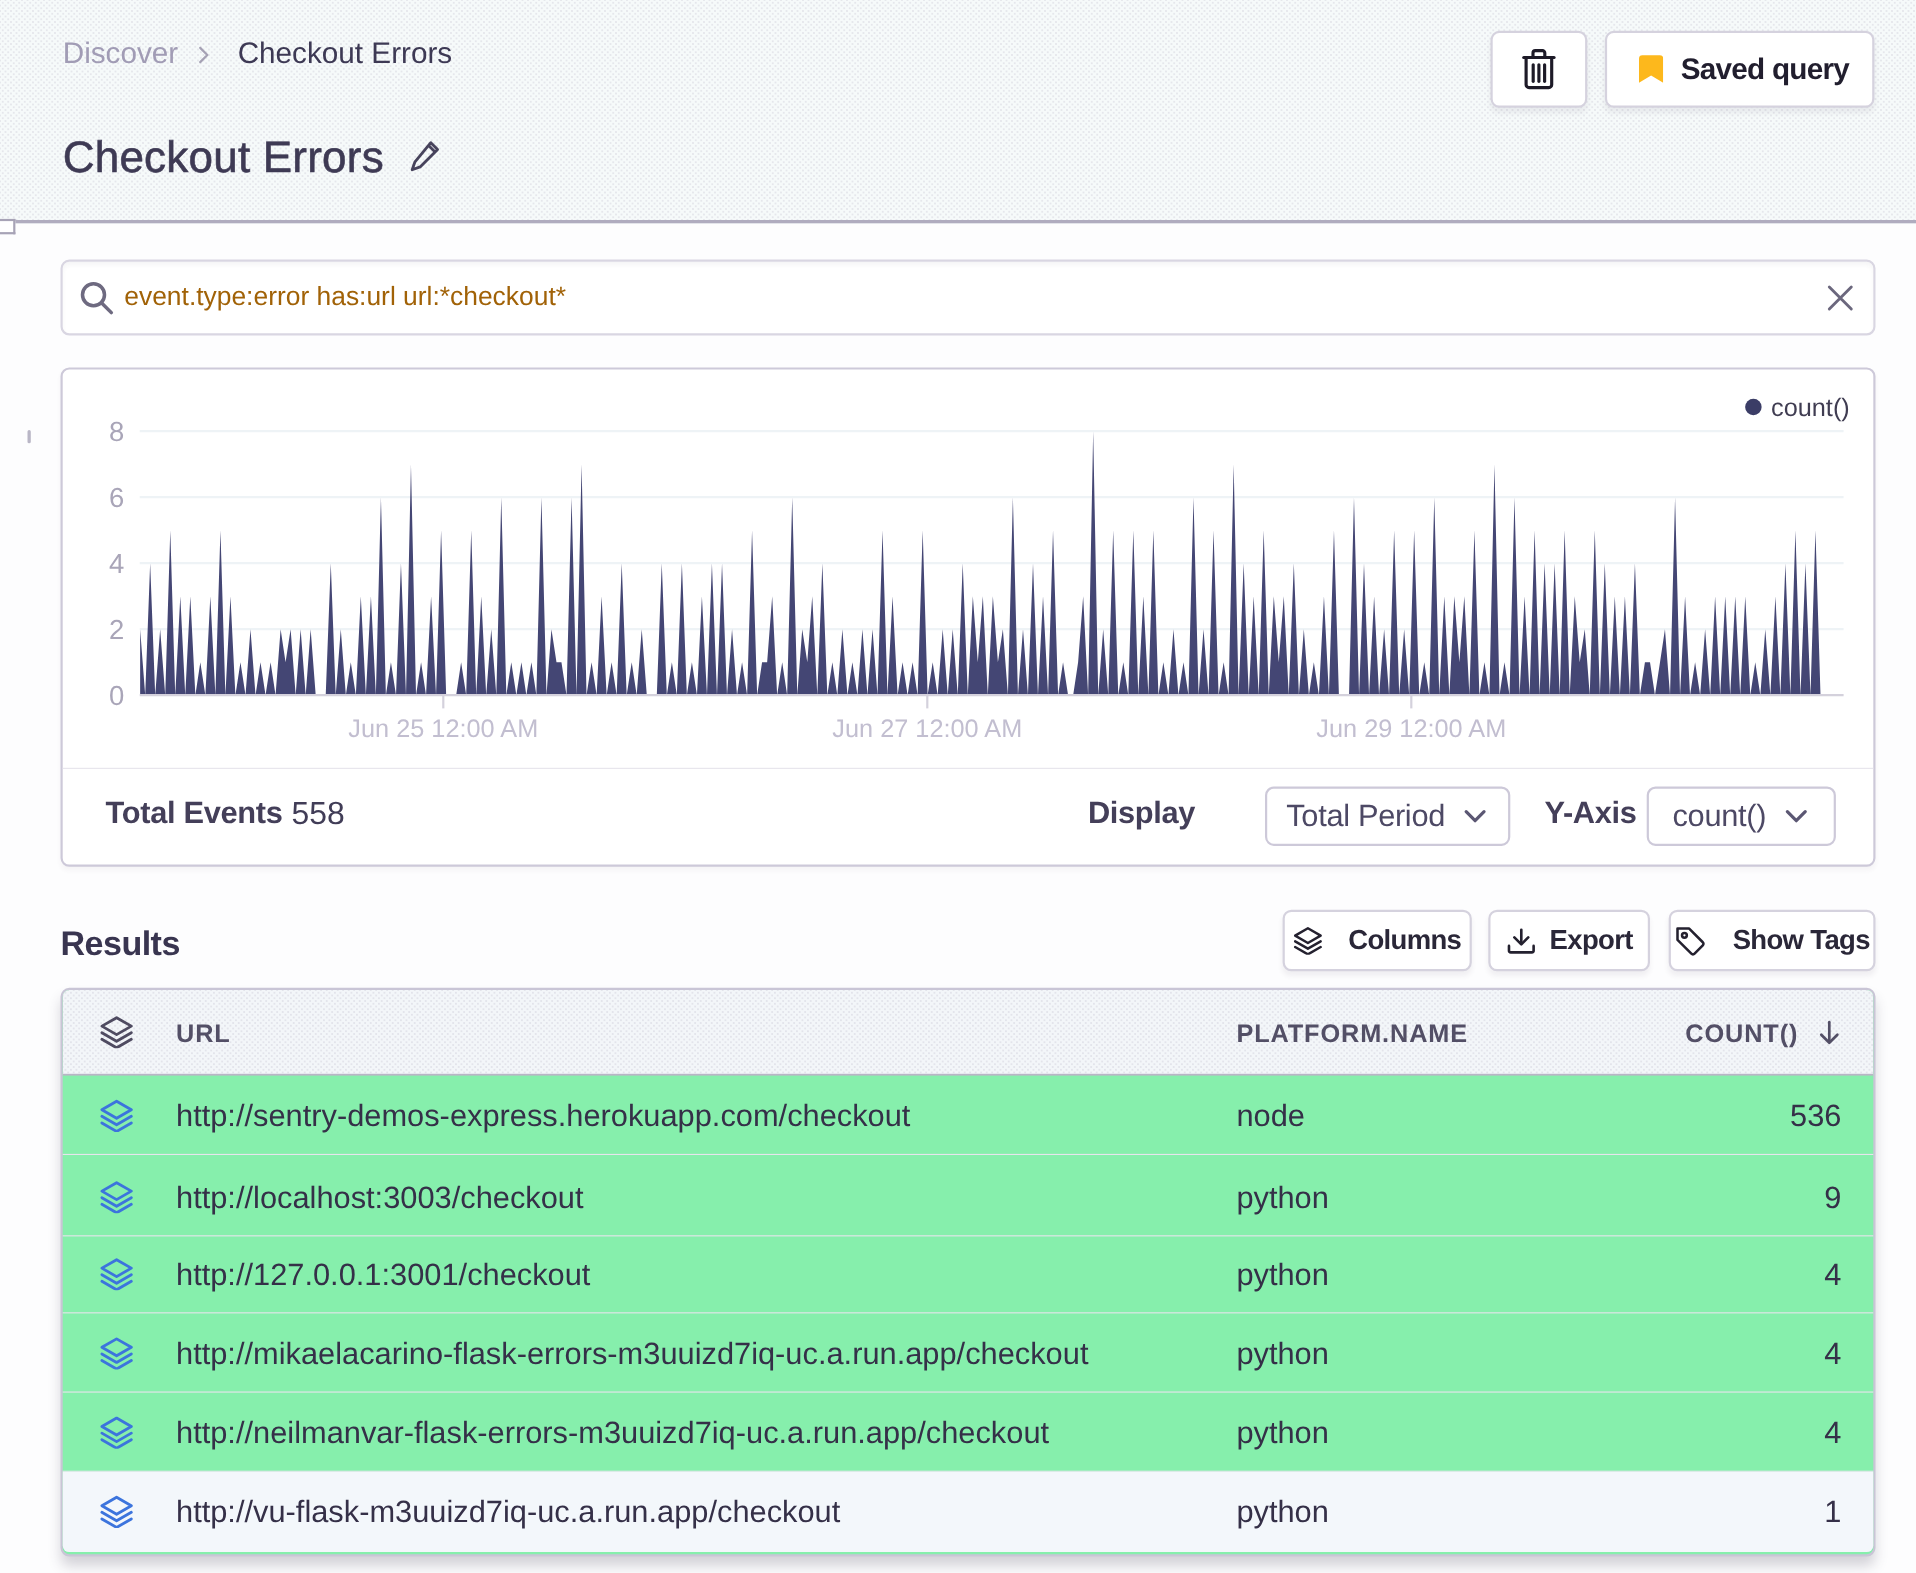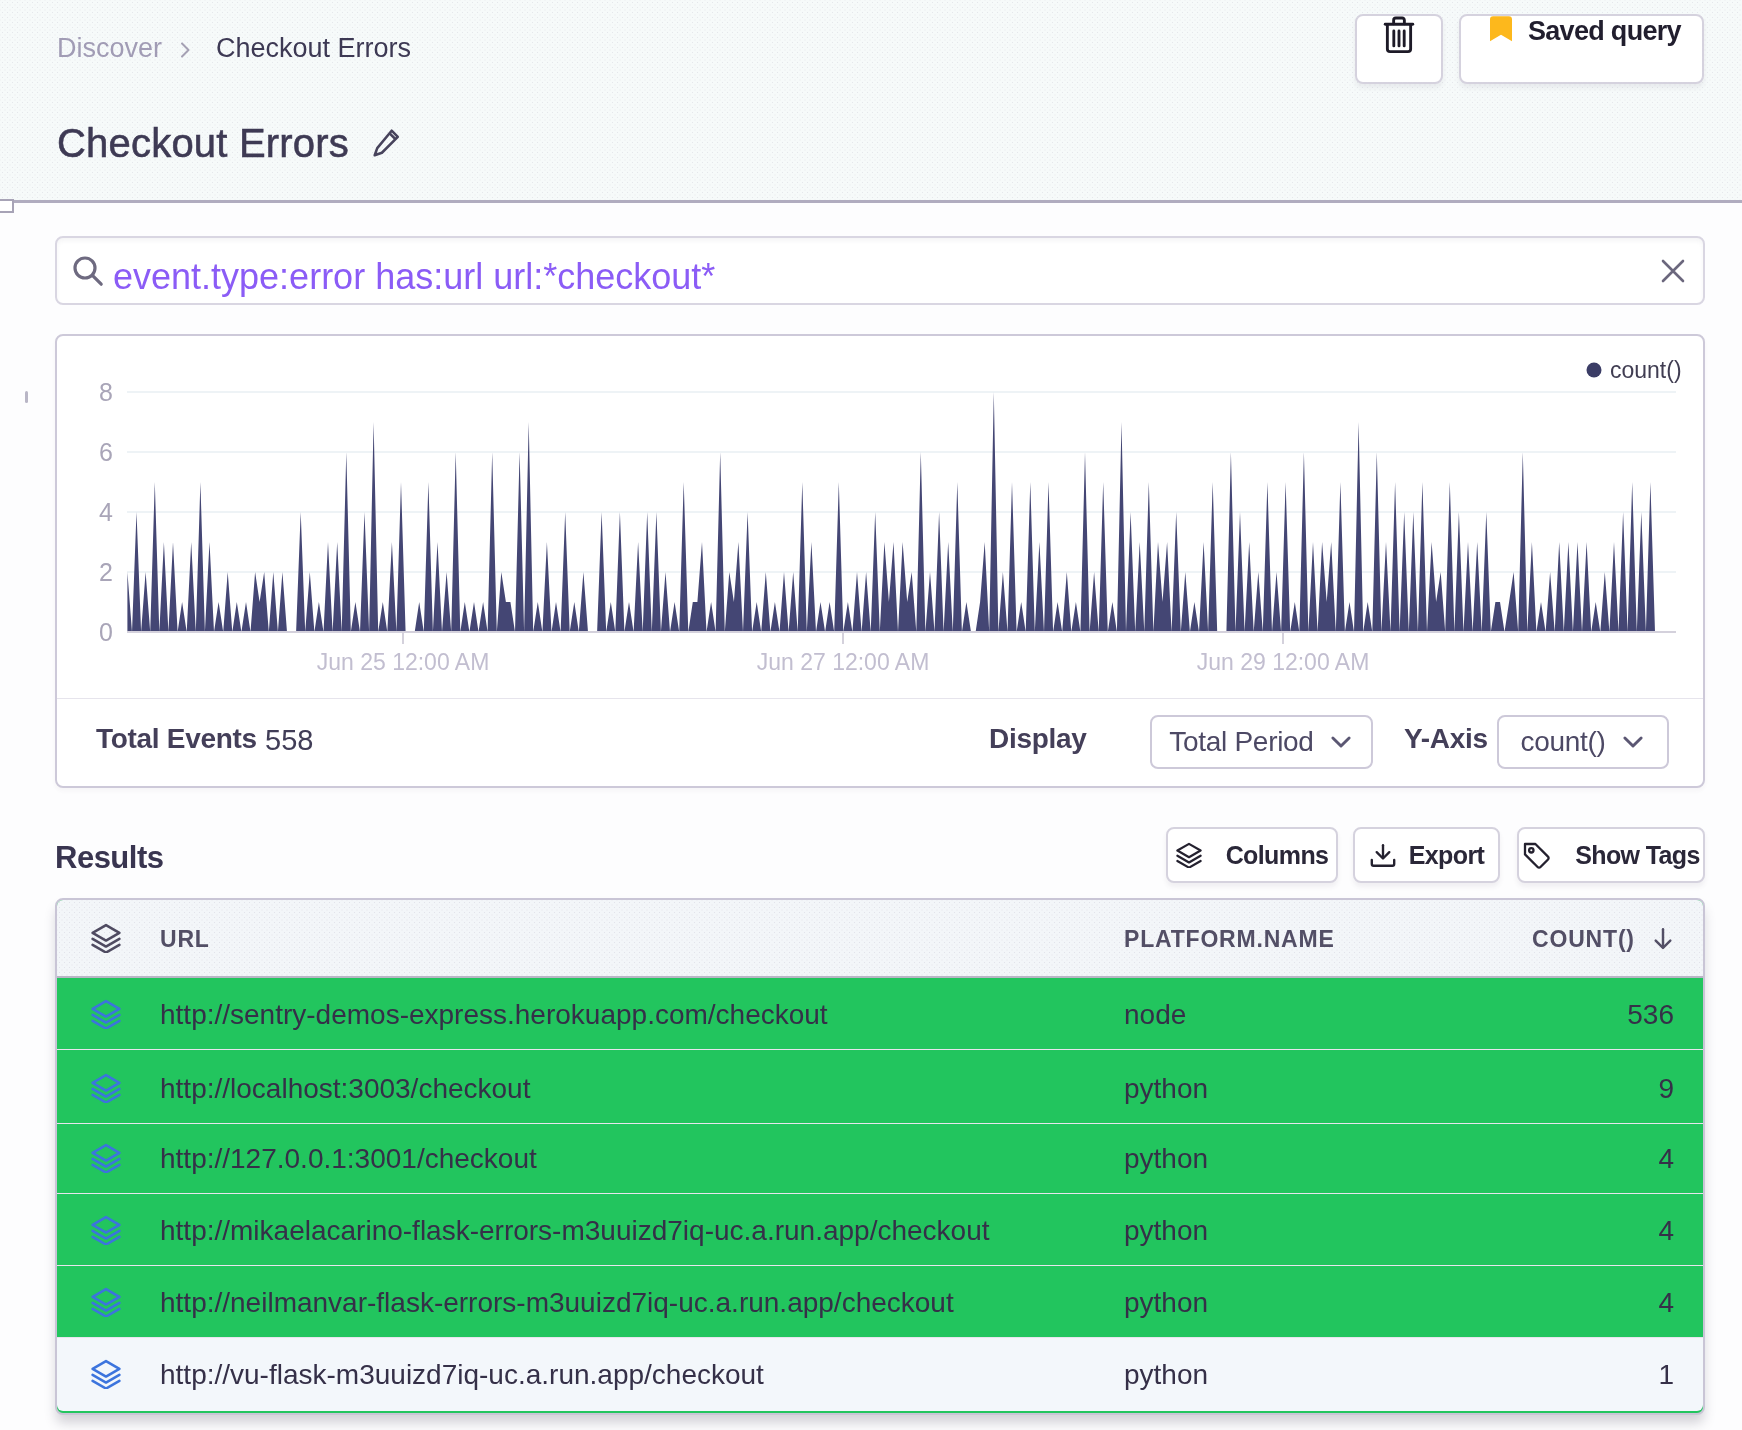--- a/index.html
+++ b/index.html
@@ -9,34 +9,34 @@
 #hdrband { left:0; top:0; width:1742px; height:203px; background:#f6fafa;
   background-image: radial-gradient(rgba(110,98,135,0.12) 0.9px, transparent 0.9px), radial-gradient(rgba(110,98,135,0.12) 0.9px, transparent 0.9px);
   background-size:5px 5px; background-position:0 0,2.5px 2.5px;
   border-bottom:3px solid #b0acbf; }
 #hdrtab { left:0; top:199px; width:14px; height:14px; background:#fff; border:2px solid #a7a3b6; border-left:none; }
 #ldash { left:25px; top:391px; width:3px; height:12px; background:#b9b6c6; border-radius:2px; }
 .crumbs { left:57px; top:33px; font-size:27px; color:#a19cb5; }
 .crumbs .sep { display:inline-block; margin:0 24px 0 16px; }
 .crumbs .cur { color:#3d3954; }
 #title { left:57px; top:121px; font-size:40px; color:#3e3a54; letter-spacing:0.2px; -webkit-text-stroke:0.55px #3e3a54; }
-.btn { background:#fff; border:2px solid #d5d2de; border-radius:8px; box-shadow:0 4px 5px rgba(64,58,84,0.07); display:flex; align-items:flex-start; justify-content:center; }
+.btn { background:#fff; border:2px solid #d5d2de; border-radius:8px; box-shadow:0 4px 5px rgba(64,58,84,0.07); display:flex; align-items:center; justify-content:center;margin-top:14px; }
 #btn-trash { left:1355px; top:14px; width:88px; height:70px; }
 #btn-saved { left:1459px; top:14px; width:245px; height:70px; justify-content:flex-start; padding-left:29px; }
 #btn-saved span { font-weight:bold; font-size:27px; color:#211e2e; margin-left:16px; letter-spacing:-0.7px; }
 #searchbox { left:55px; top:236px; width:1650px; height:69px; background:#fff; border:2px solid #d9d6e2; border-radius:8px; box-shadow:inset 0 3px 4px rgba(64,58,84,0.05); }
-#searchtext { left:113px; top:256px; font-size:36px; color:#8b5cf6; }
+#searchtext { left:113px; top:256px; font-size:24px; color:#a16207; }
 #chartpanel { left:55px; top:334px; width:1650px; height:454px; background:#fff; border:2px solid #cdc9d9; border-radius:8px; box-shadow:0 3px 4px rgba(64,58,84,0.04); }
 #chartfootline { left:0px; top:362px; width:1646px; height:1px; background:#e6e4ec; position:absolute; }
 .cf-label { position:absolute; font-size:28px; font-weight:bold; color:#443f59; top:25px; letter-spacing:-0.3px; }
 .cf-pill { position:absolute; top:16px; height:54px; background:#fff; border:2px solid #cdc9d9; border-radius:8px; display:flex; align-items:center; justify-content:center; font-size:28px; color:#4d4965; letter-spacing:-0.3px; }
 #results-h { left:55px; top:840px; font-size:31px; font-weight:bold; color:#393550; letter-spacing:-0.5px; }
 .sbtn { position:absolute; top:827px; height:56px; background:#fff; border:2px solid #d5d2de; border-radius:8px; box-shadow:0 4px 5px rgba(64,58,84,0.07); display:flex; align-items:center; justify-content:center; font-size:25px; font-weight:bold; color:#2a2738; white-space:nowrap; letter-spacing:-0.6px; }
 .sbtn svg { margin-right:12px; }
-#table { left:55px; top:898px; width:1650px; height:517px; background:#22c55e; border:2px solid #c9c5d6; border-radius:8px; box-shadow:0 9px 12px -1px rgba(64,58,84,0.22); }
+#table { left:55px; top:898px; width:1650px; height:517px; background:#86efac; border:2px solid #c9c5d6; border-radius:8px; box-shadow:0 9px 12px -1px rgba(64,58,84,0.22); }
 #thead { position:absolute; left:0; top:0; width:1646px; height:78px; background:#f3f6f9;
   background-image: radial-gradient(rgba(110,98,135,0.12) 0.9px, transparent 0.9px), radial-gradient(rgba(110,98,135,0.12) 0.9px, transparent 0.9px);
   background-size:5px 5px; background-position:0 0,2.5px 2.5px;
   border-bottom:2px solid #b9b5c6; border-radius:6px 6px 0 0; }
 .hcell { position:absolute; font-size:23px; font-weight:bold; color:#534f66; letter-spacing:0.8px; top:26px; }
 .row { position:absolute; left:0; width:1646px; height:72px; border-bottom:1px solid #e7e5ed; }
 .rowlast { border-bottom:none; background:#f3f7fb; border-radius:0 0 6px 6px; }
 .rcell { position:absolute; font-size:28px; color:#353048; top:21px;text-align:center; }
 .ricon { position:absolute; left:34px; top:21px; }
 </style>

